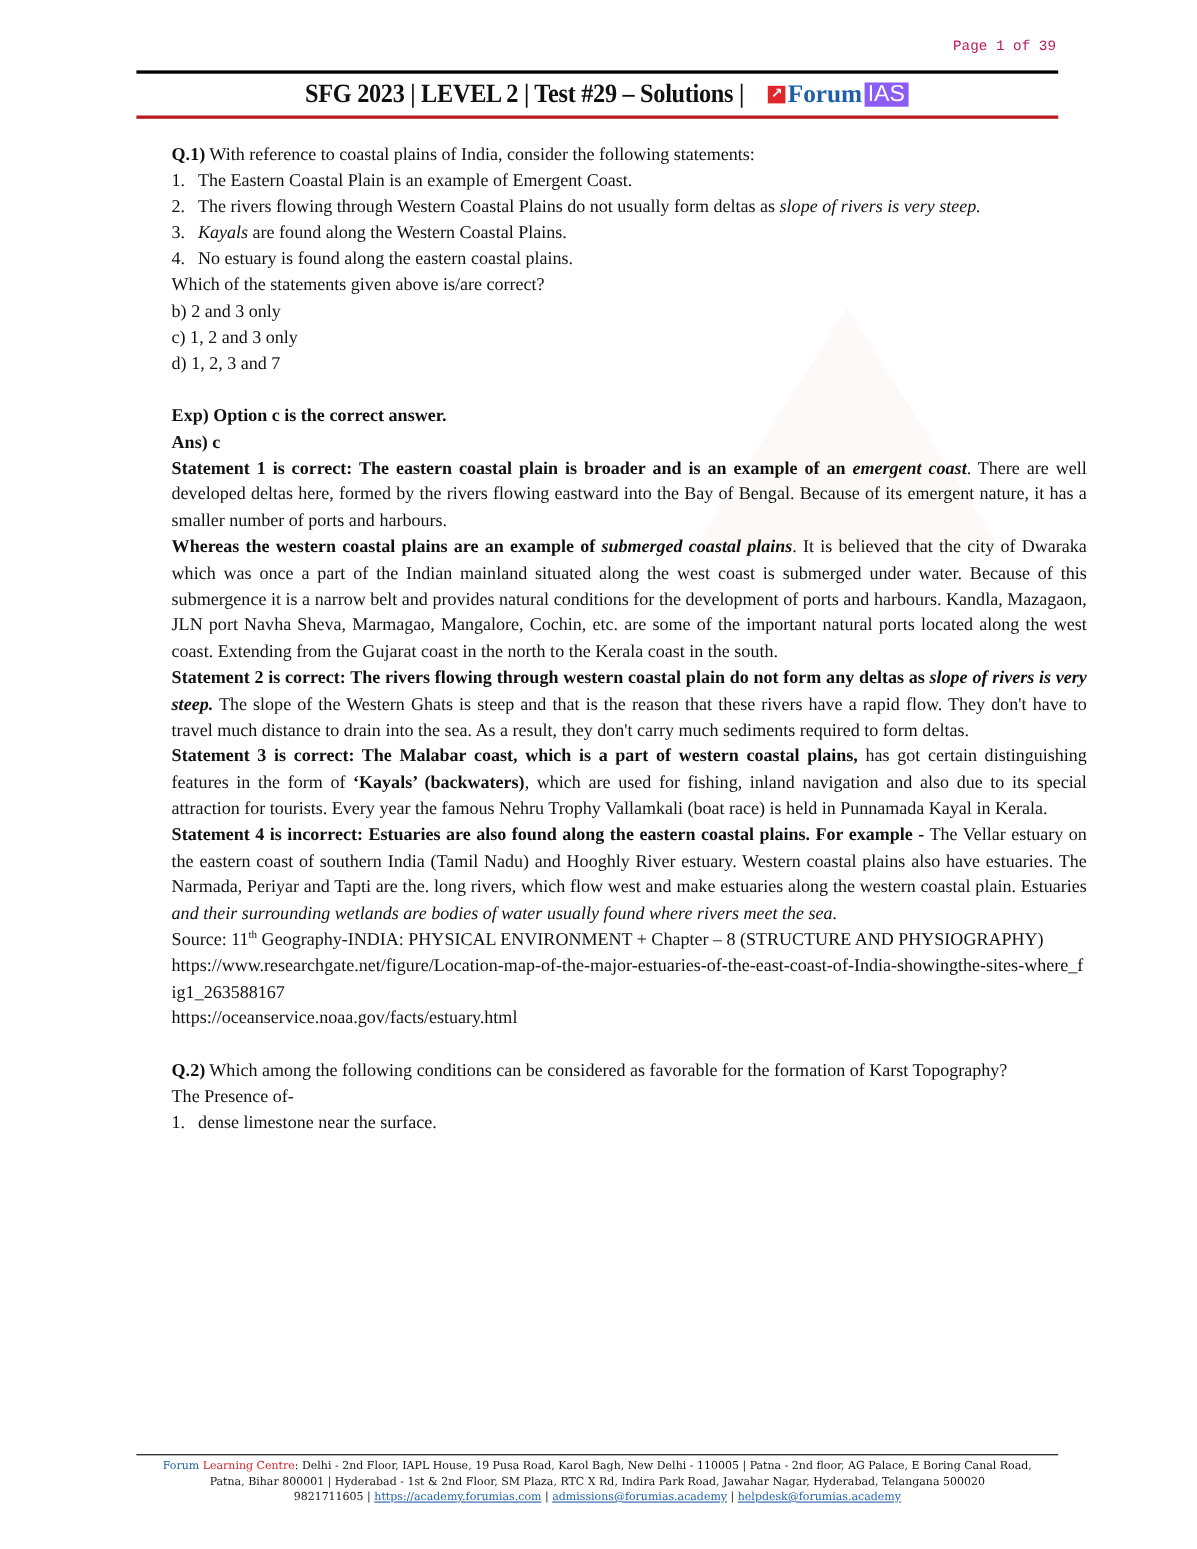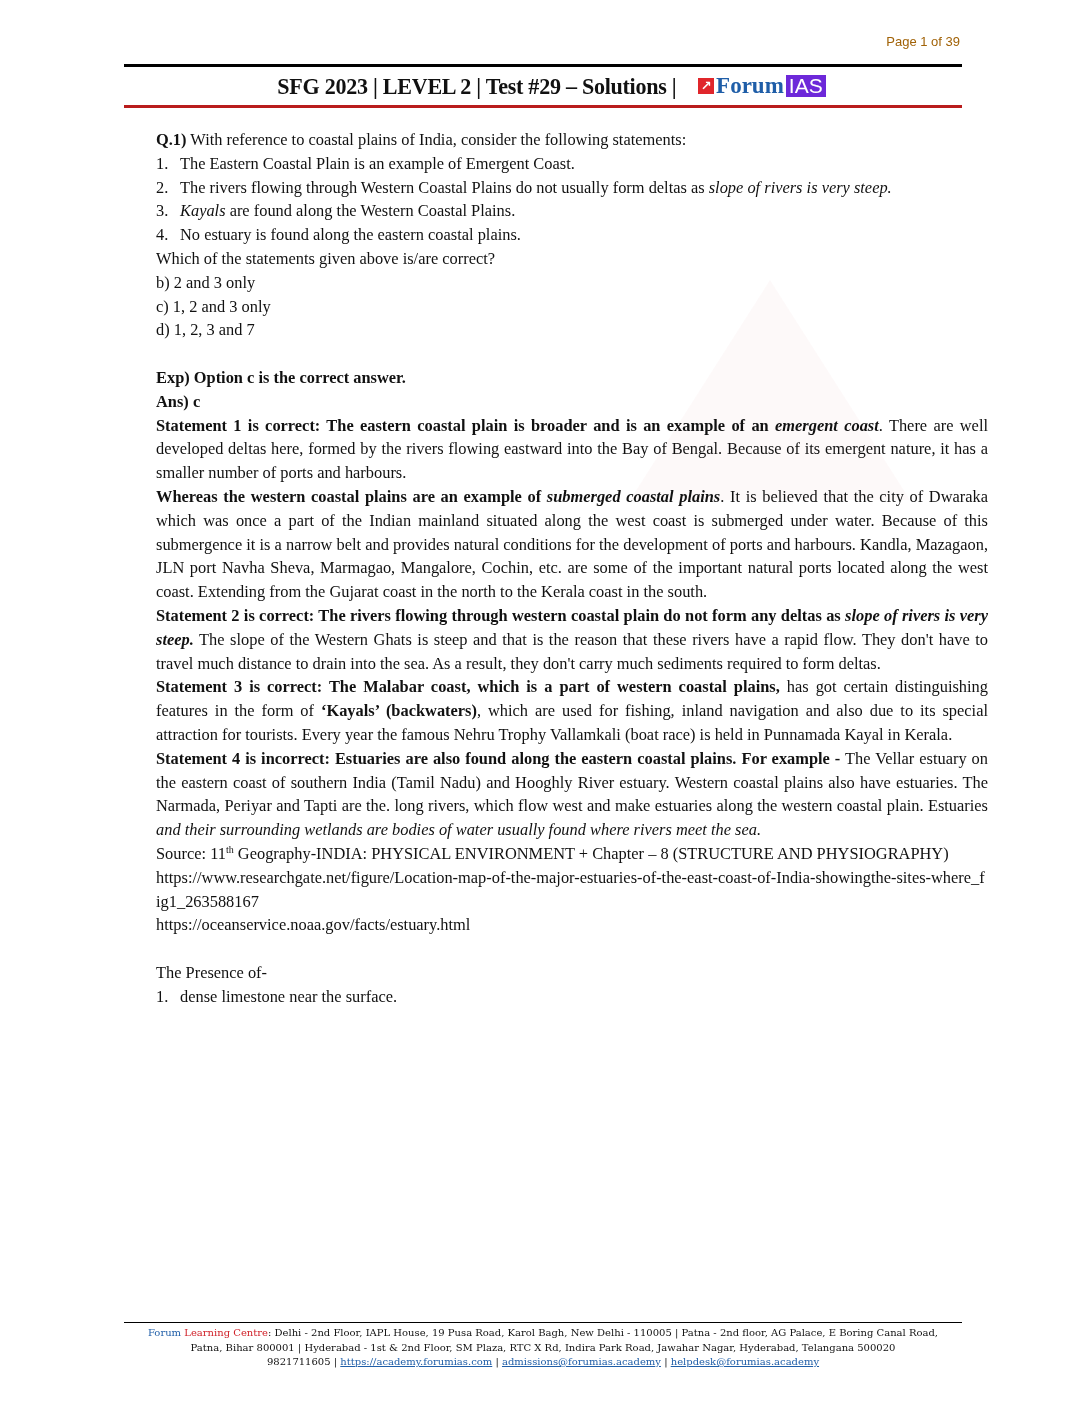--- a/index.html
+++ b/index.html
@@ -1,23 +1,23 @@
 <!DOCTYPE html>
 <html><head>
 <meta charset="utf-8">
 <style>
   html, body { margin: 0; padding: 0; background: #ffffff; }
   body { width: 1088px; height: 1408px; position: relative; overflow: hidden; font-family: "DejaVu Serif", serif; color: #111; }
-  .page-num { position: absolute; top: 34px; right: 128px; font-family: Liberation Sans, sans-serif; font-size: 13px; color: #a16207; margin-left: 40px; }
+  .page-num { position: absolute; top: 34px; right: 128px; font-family: Liberation Mono, monospace; font-size: 13px; color: #be185d; margin-left: 40px; }
   .header { position: absolute; left: 124px; top: 64px; width: 838px; height: 38px; border-top: 3px solid #000; border-bottom: 3px solid #b91c1c; display: flex; align-items: center; justify-content: center; }
   .header-title { font-family: "Liberation Serif", serif; font-weight: bold; font-size: 24px; letter-spacing: -0.3px; color: #111; transform: scaleX(0.92); }
   .logo { display: inline-flex; align-items: center; margin-left: 4px; height: 22px; }
   .logo-arrow { width: 16px; height: 16px; background: #e0262b; color: #fff; font-size: 13px; line-height: 16px; text-align: center; font-family: "DejaVu Sans", sans-serif; font-weight: bold; margin-right: 2px; }
   .logo-forum { font-family: "Liberation Serif", serif; font-weight: bold; font-size: 23px; color: #1f5ea8; }
-  .logo-ias { background: #6d28d9; color: #fff; font-family: "Liberation Sans", sans-serif; font-size: 21px; padding: 0 3px; margin-left: 2px; line-height: 22px; }
+  .logo-ias { background: #8b5cf6; color: #fff; font-family: "Liberation Sans", sans-serif; font-size: 21px; padding: 0 3px; margin-left: 2px; line-height: 22px; }
   .watermark { position: absolute; left: 620px; top: 270px; width: 300px; height: 240px; opacity: 0.025; }
   .content { position: absolute; left: 128px; top: 128px; width: 832px; font-family: "Liberation Serif", serif; font-size: 16.4px; line-height: 23.8px; text-align: justify; margin-left: 28px; }
   .content p { margin: 0; }
   .list { margin: 0; padding: 0; list-style: none; }
   .list li { display: flex; }
   .list .num { width: 24px; flex: none; }
   .list .txt { flex: 1; }
   .gap { height: 23.8px; }
   b { font-weight: bold; }
   i { }
@@ -75,20 +75,21 @@
   <p><b>Ans) c</b></p>
   <p><b>Statement 1 is correct: The eastern coastal plain is broader and is an example of an </b><b><i>emergent coast</i></b><span>. There are well developed deltas here, formed by the rivers flowing eastward into the Bay of Bengal. Because of its emergent nature, it has a smaller number of ports and harbours.</span></p>
   <p><b>Whereas the western coastal plains are an example of </b><b><i>submerged coastal plains</i></b><span>. It is believed that the city of Dwaraka which was once a part of the Indian mainland situated along the west coast is submerged under water. Because of this submergence it is a narrow belt and provides natural conditions for the development of ports and harbours. Kandla, Mazagaon, JLN port Navha Sheva, Marmagao, Mangalore, Cochin, etc. are some of the important natural ports located along the west coast. Extending from the Gujarat coast in the north to the Kerala coast in the south.</span></p>
   <p><b>Statement 2 is correct:  The rivers flowing through western coastal plain do not form any deltas as </b><b><i>slope of rivers is very steep.</i></b><span> The slope of the Western Ghats is steep and that is the reason that these rivers have a rapid flow. They don't have to travel much distance to drain into the sea. As a result, they don't carry much sediments required to form deltas.</span></p>
   <p><b>Statement 3 is correct: The Malabar coast, which is a part of western coastal plains,</b><span> has got certain distinguishing features in the form of </span><b>‘Kayals’ (backwaters)</b><span>, which are used for fishing, inland navigation and also due to its special attraction for tourists. Every year the famous Nehru Trophy Vallamkali (boat race) is held in Punnamada Kayal in Kerala.</span></p>
   <p><b>Statement 4 is incorrect: Estuaries are also found along the eastern coastal plains. For example -</b><span> The Vellar estuary on the eastern coast of southern India (Tamil Nadu) and Hooghly River estuary. Western coastal plains also have estuaries. The Narmada, Periyar and Tapti are the. long rivers, which flow west and make estuaries along the western coastal plain.  Estuaries </span><i>and their surrounding wetlands are bodies of water usually found where rivers meet the sea.</i></p>
   <p style="text-align:left"><span>Source: 11</span><sup>th</sup><span> Geography-INDIA: PHYSICAL ENVIRONMENT + Chapter – 8 (STRUCTURE AND PHYSIOGRAPHY)</span></p>
   <p style="text-align:left;word-break:break-all">https://www.researchgate.net/figure/Location-map-of-the-major-estuaries-of-the-east-coast-of-India-showingthe-sites-where_fig1_263588167</p>
   <p style="text-align:left">https://oceanservice.noaa.gov/facts/estuary.html</p>
   <div class="gap"></div>
+  <p><b>Q.2)</b><span> Which among the following conditions can be considered as favorable for the formation of Karst Topography?</span></p>
   <p>The Presence of-</p>
   <ul class="list">
     <li>
         <span class="num">1.</span>
         <span class="txt">dense limestone near the surface.</span>
       </li>
   </ul>
 </div>
 
 <div class="footer-line"></div>

